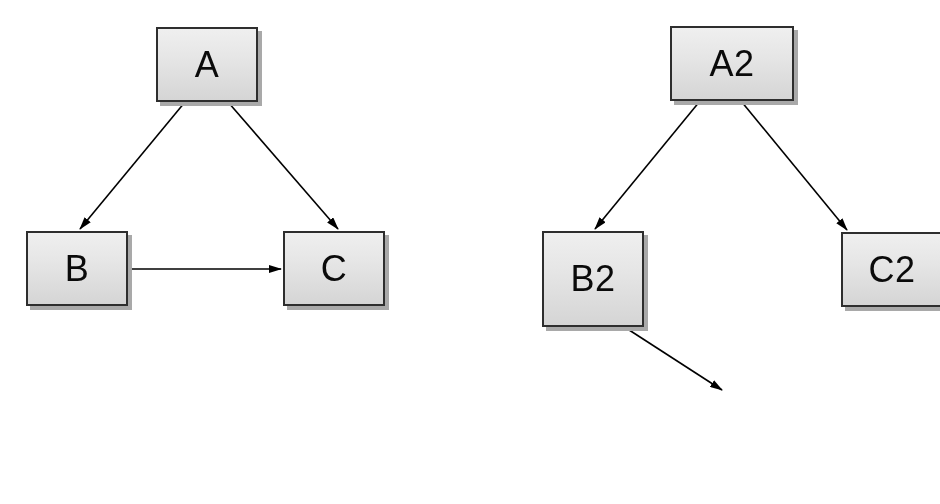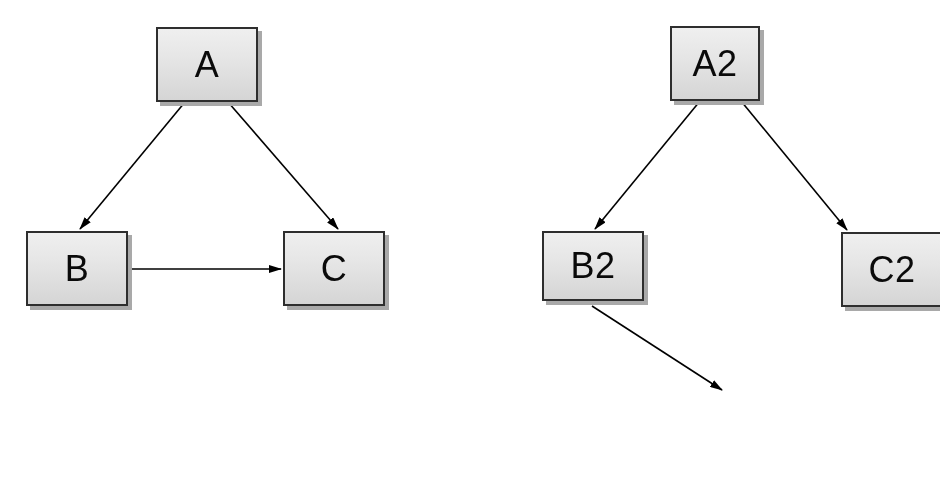--- a/index.html
+++ b/index.html
@@ -62,23 +62,23 @@
 
   <div class="node" style="left: 156px; top: 27px; width: 102px; height: 75px;">
     <span class="node-label">A</span>
   </div>
   <div class="node" style="left: 26px; top: 231px; width: 102px; height: 75px;">
     <span class="node-label">B</span>
   </div>
   <div class="node" style="left: 283px; top: 231px; width: 102px; height: 75px;">
     <span class="node-label">C</span>
   </div>
-  <div class="node" style="left: 670px; top: 26px; width: 90px; height: 75px;">
+  <div class="node" style="left: 670px; top: 26px; width: 124px; height: 75px;">
     <span class="node-label">A2</span>
   </div>
-  <div class="node" style="left: 542px; top: 231px; width: 102px; height: 70px;">
+  <div class="node" style="left: 542px; top: 231px; width: 102px; height: 96px;">
     <span class="node-label">B2</span>
   </div>
   <div class="node" style="left: 799px; top: 232px; width: 102px; height: 75px; margin-left: 42px;">
     <span class="node-label">C2</span>
   </div>
 
 </div>
 
 </body></html>

